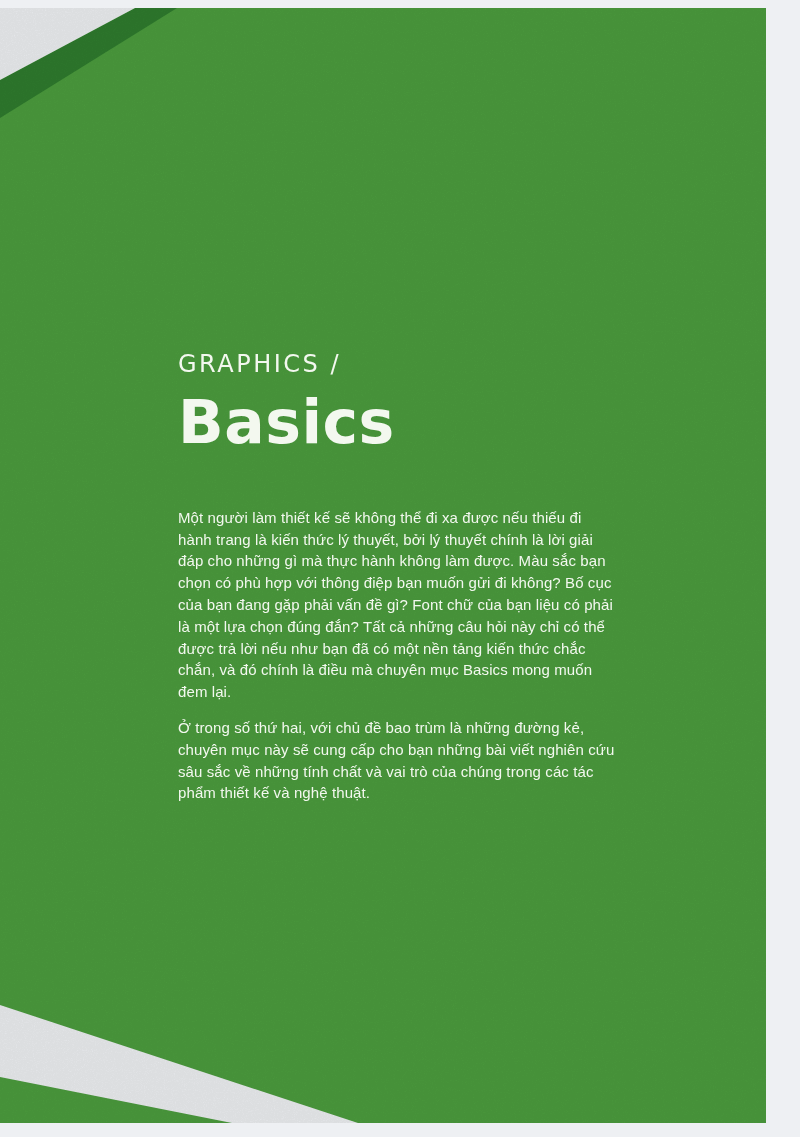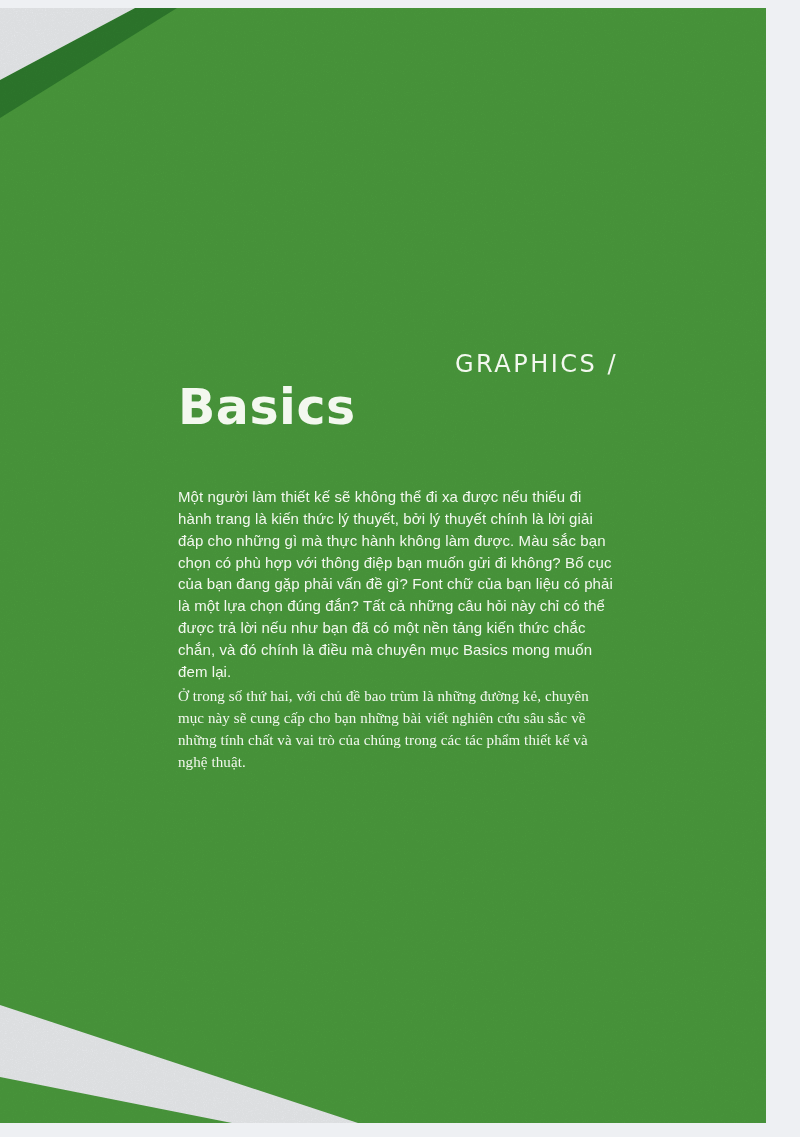--- a/index.html
+++ b/index.html
@@ -71,38 +71,37 @@
     top: 342px;
     width: 440px;
     color: var(--ink);
   }
   .kicker {
     font-family: "DejaVu Sans", sans-serif;
     font-size: 24px;
     font-weight: 500;
     letter-spacing: 2.5px;
     line-height: 1.2;
-    text-align: right;
   }
   .title {
     font-family: "DejaVu Sans", sans-serif;
-    font-size: 49px;
+    font-size: 60px;
     font-weight: 800;
     letter-spacing: 0.5px;
     line-height: 1.05;
-    margin-top: 3px;
+    margin-top: 12px;
   }
   .body-para {
     font-size: 15px;
     line-height: 21.8px;
     letter-spacing: 0.1px;
     color: var(--ink);
   }
   .body-para.first { margin-top: 53px; }
-  .body-para.second { margin-top: 4px; font-family: Liberation Serif, serif; }
+  .body-para.second { margin-top: 14px; }
 </style>
 </head>
 <body>
 
 <div class="page">
   <div class="green-panel">
     <div class="corner-band"></div>
     <div class="corner-cut"></div>
     <div class="bottom-stripe"></div>
 

